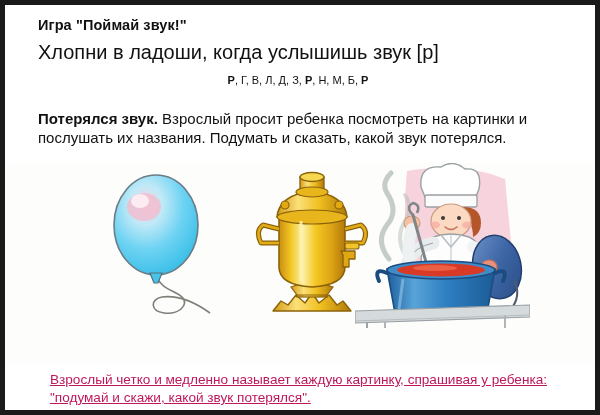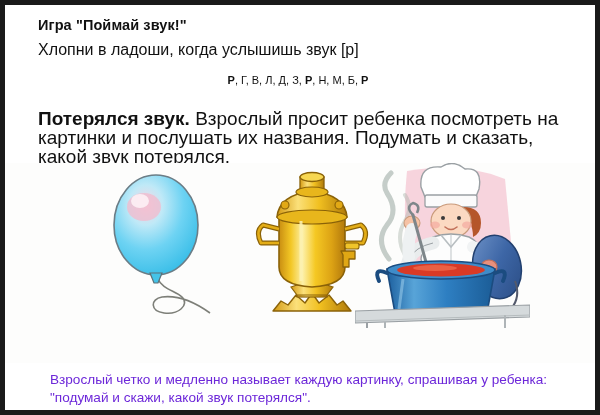--- a/index.html
+++ b/index.html
@@ -38,53 +38,54 @@
     font-size: 14.5px;
     font-weight: bold;
     color: #111111;
     white-space: nowrap;
     letter-spacing: 0.1px;
   }
   .subtitle {
     position: absolute;
     left: 33px;
     top: 36px;
-    font-size: 16px;
+    font-size: 20px;
     color: #111111;
     white-space: nowrap;
   }
   .letters {
     position: absolute;
     left: 33px;
     top: 69px;
     width: 520px;
     text-align: center;
     font-size: 11px;
     color: #111111;
   }
   .letters .b { font-weight: bold; }
   .para {
     position: absolute;
     left: 33px;
     top: 104px;
     width: 528px;
-    font-size: 19px;
+    font-size: 15px;
     line-height: 19px;
     color: #111111;
   }
   .para .lead { font-weight: bold; }
 
   .bottom-note {
     position: absolute;
     left: 45px;
     top: 366px;
     width: 510px;
     font-size: 13.6px;
     line-height: 18px;
-    color: #6d28d9;
+    color: #be185d;
+    text-decoration: underline;
   }
 
   
   .band {
     position: absolute;
     left: 0px;
     top: 158px;
     width: 590px;
     height: 200px;
     background: #fdfdfc;

